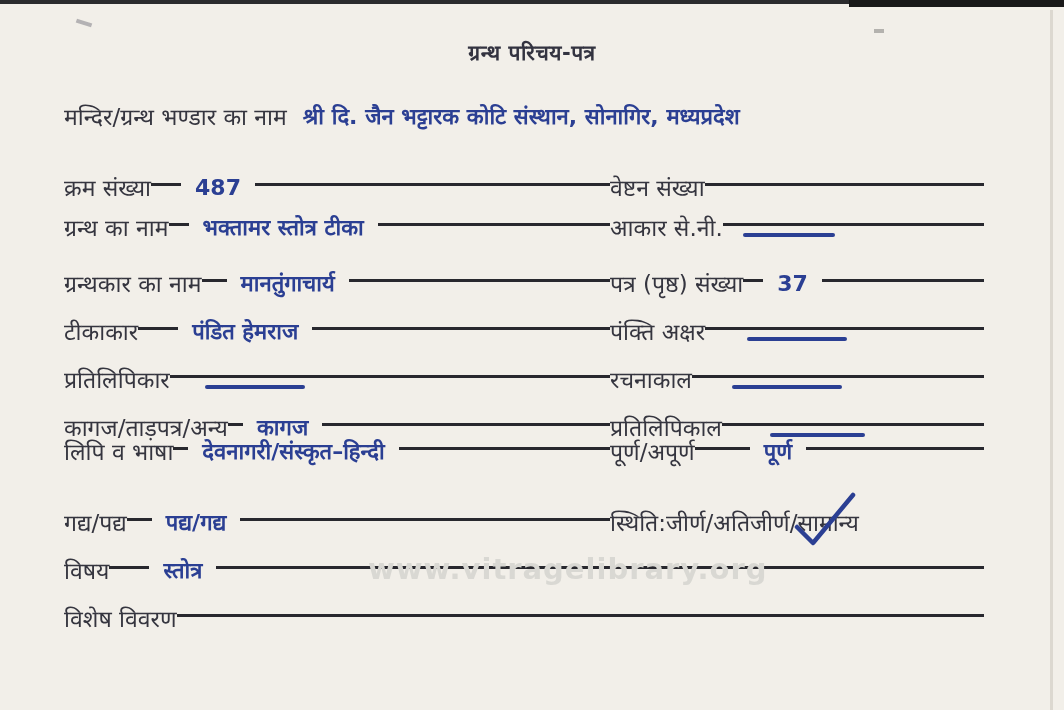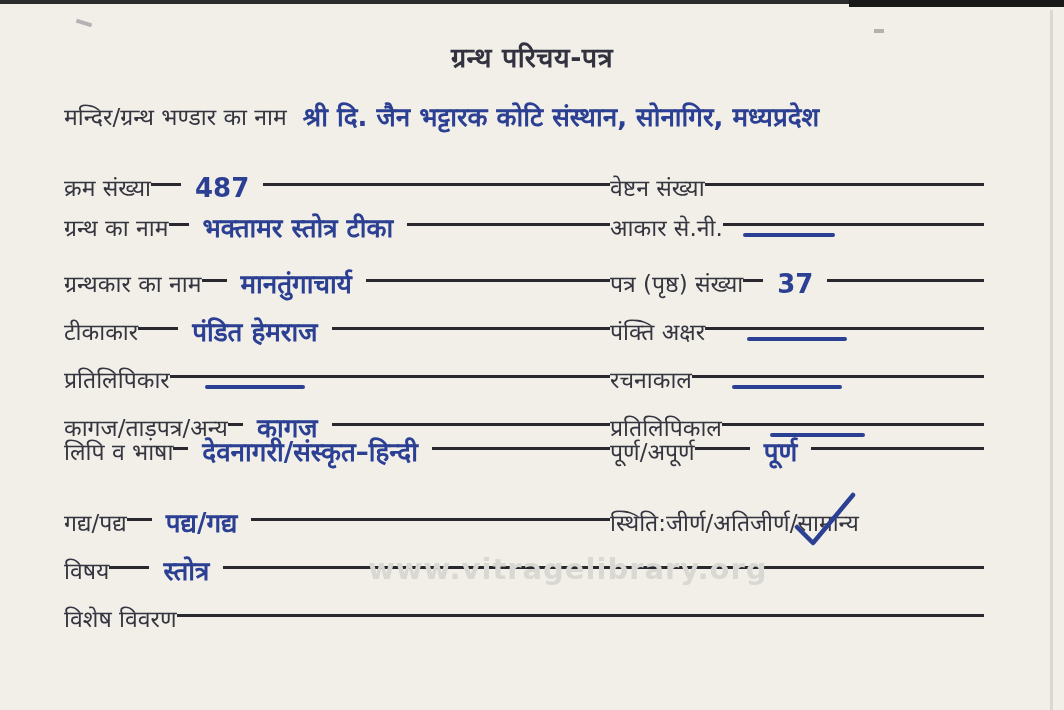--- a/index.html
+++ b/index.html
@@ -11,21 +11,21 @@
     color:#35353f;
   }
   .scan-top-strip { position:absolute; top:0; left:0; width:100%; height:4px; background:#2b2b2e; }
   .scan-top-strip-right { position:absolute; top:0; right:0; width:215px; height:7px; background:#191919; }
   .scan-right-edge { position:absolute; top:10px; bottom:0; left:1050px; width:3px; background:#dcd8d0; }
   .speck-1 { position:absolute; top:21px; left:76px; width:16px; height:4px; background:#9a989c; transform:rotate(18deg); opacity:.7; }
   .speck-2 { position:absolute; top:29px; left:874px; width:10px; height:4px; background:#b4b2ae; }
 
   .title {
     position:absolute; top:38px; left:0; width:100%;
-    text-align:center; font-size:27px; font-weight:bold;
+    text-align:center; font-size:21px; font-weight:bold;
     letter-spacing:.5px; color:#333340;
   }
   .header-line {
     position:absolute; top:99px; left:64px; right:14px;
     display:flex; align-items:center; white-space:nowrap;
     font-size:23px; line-height:36px;
   }
   .header-line .lbl { margin-right:16px; }
 
   .row {
@@ -35,21 +35,21 @@
   .cell { display:flex; align-items:flex-start; min-width:0;margin-top:12px; }
   .cell.left  { flex:0 0 546px; }
   .cell.right { flex:1; }
   .cell.full  { flex:1; }
 
   .lbl {
     font-size:23px; line-height:36px; color:#35353f; white-space:nowrap;
     flex:0 0 auto;
   }
   .val {
-    font-size:26px; line-height:36px; font-weight:600; color:#2b3f93;
+    font-size:22px; line-height:36px; font-weight:600; color:#2b3f93;
     white-space:nowrap; padding:0 14px; flex:0 0 auto;
   }
   .rule {
     border-top:3px solid #28282e; margin-top:13px; height:0;
     position:relative; flex:0 0 auto;
   }
   .rule.grow { flex:1 1 10px; }
   .w15 { flex-basis:15px; } .w20 { flex-basis:20px; } .w25 { flex-basis:25px; }
   .w30 { flex-basis:30px; } .w40 { flex-basis:40px; } .w55 { flex-basis:55px; }
   .ink-dash {

